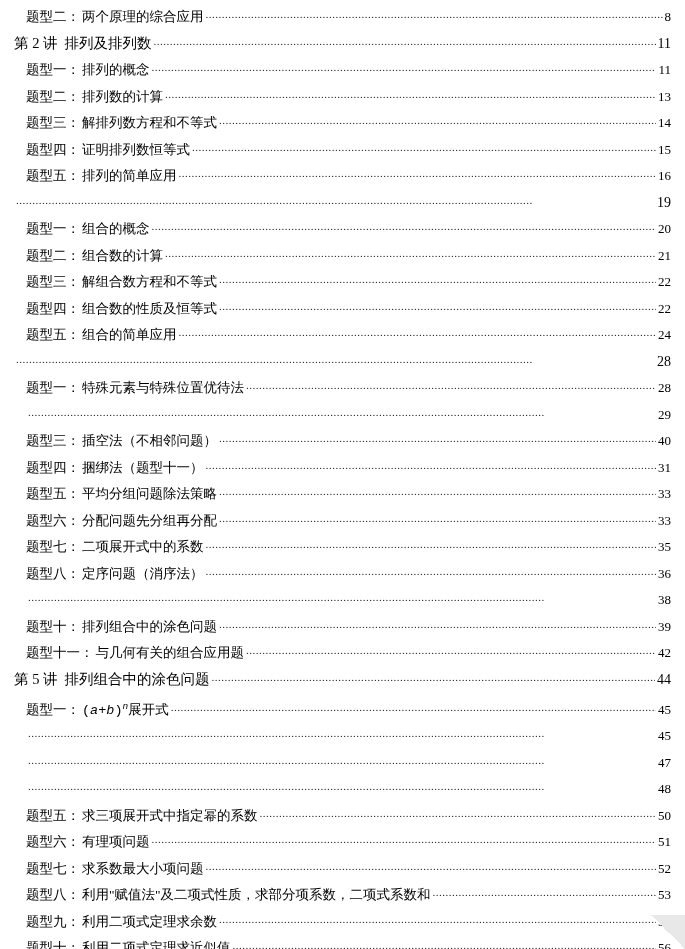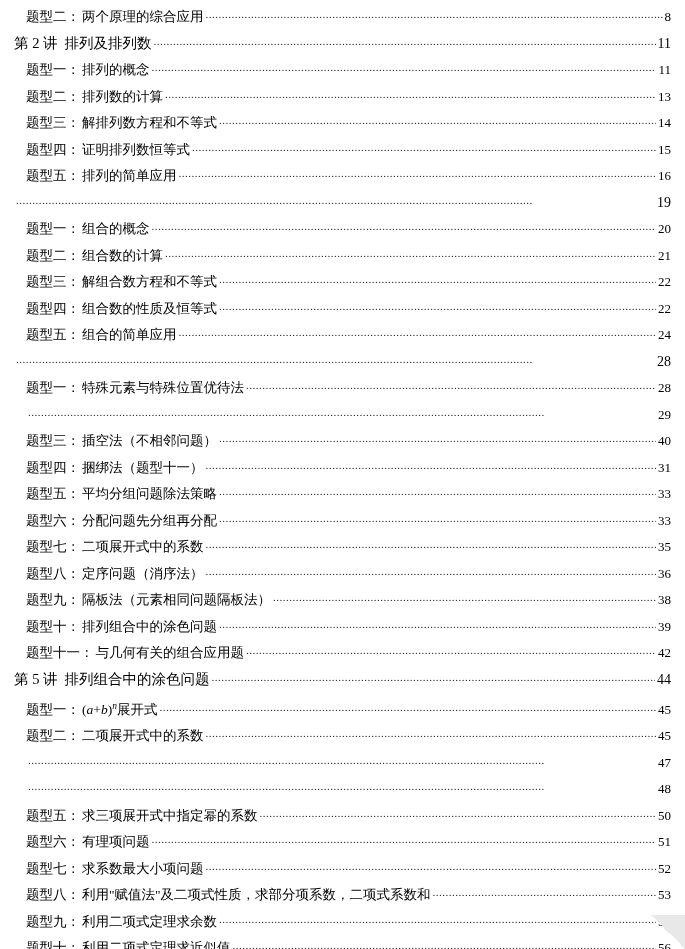--- a/index.html
+++ b/index.html
@@ -52,21 +52,21 @@
   
   .lv2 {
     font-size: 13.5px;
     line-height: 25.5px;
     padding-left: 12px;
   }
   .lv2 .page { font-size: 13px; }
   .lv1 .label .num { margin-right: 7px; }
   .lv2 .label .num { margin-right: 2px; }
   .math {
-    font-family: Liberation Serif, serif;
+    font-family: Liberation Mono, monospace;
     font-style: italic;
   }
   .math .up { font-style: normal; }
   .sup {
     font-size: 9.5px;
     vertical-align: super;
     font-style: italic;
   }
   .corner {
     position: absolute;
@@ -182,21 +182,20 @@
       <span class="label"><span class="num">题型七：</span><span>二项展开式中的系数</span></span>
       <span class="leader">...............................................................................................................................................................</span>
       <span class="page">35</span>
     </div>
     <div class="row lv2">
       <span class="label"><span class="num">题型八：</span><span>定序问题（消序法）</span></span>
       <span class="leader">...............................................................................................................................................................</span>
       <span class="page">36</span>
     </div>
     <div class="row lv2">
-      <span class="label"><span class="num">题型九：</span><span>隔板法（元素相同问题隔板法）</span></span>
       <span class="leader">...............................................................................................................................................................</span>
       <span class="page">38</span>
     </div>
     <div class="row lv2">
       <span class="label"><span class="num">题型十：</span><span>排列组合中的涂色问题</span></span>
       <span class="leader">...............................................................................................................................................................</span>
       <span class="page">39</span>
     </div>
     <div class="row lv2">
       <span class="label"><span class="num">题型十一：</span><span>与几何有关的组合应用题</span></span>
@@ -207,21 +206,20 @@
       <span class="label"><span class="num">第 5 讲</span><span>排列组合中的涂色问题</span></span>
       <span class="leader">...............................................................................................................................................................</span>
       <span class="page">44</span>
     </div>
     <div class="row lv2">
       <span class="label"><span class="num">题型一：</span><span class="math"><span class="up">(</span>a<span class="up">+</span>b<span class="up">)</span><span class="sup">n</span></span><span>展开式</span></span>
       <span class="leader">...............................................................................................................................................................</span>
       <span class="page">45</span>
     </div>
     <div class="row lv2">
-      <span class="label"><span class="num">题型二：</span><span>二项展开式中的系数</span></span>
       <span class="leader">...............................................................................................................................................................</span>
       <span class="page">45</span>
     </div>
     <div class="row lv2">
       <span class="leader">...............................................................................................................................................................</span>
       <span class="page">47</span>
     </div>
     <div class="row lv2">
       <span class="leader">...............................................................................................................................................................</span>
       <span class="page">48</span>

